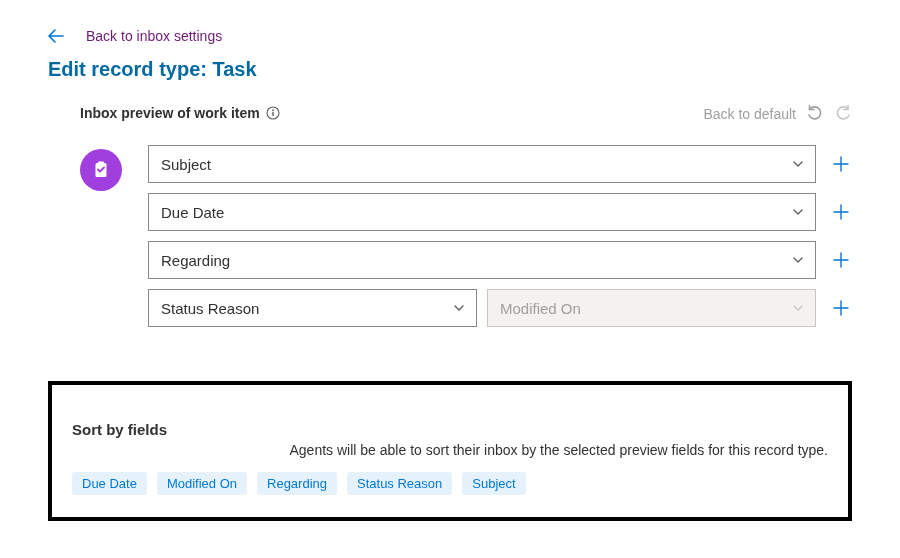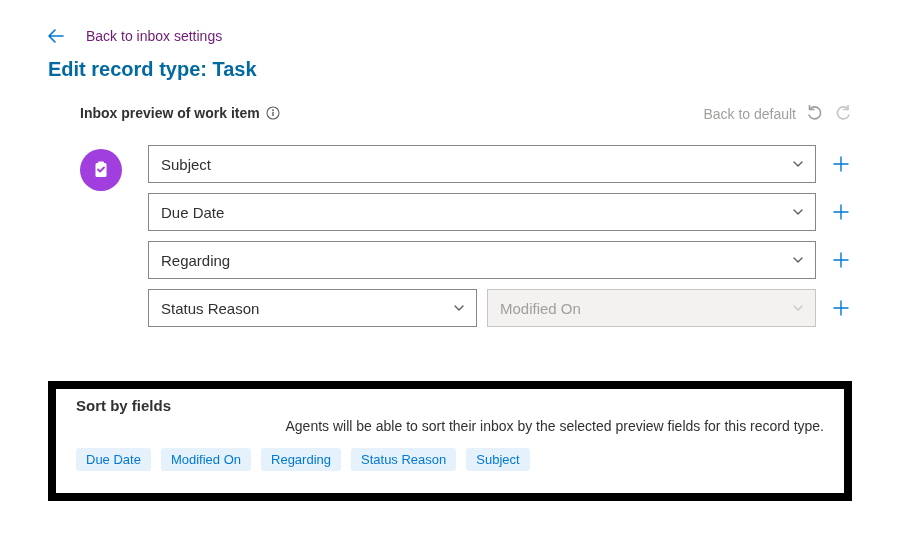--- a/index.html
+++ b/index.html
@@ -57,21 +57,21 @@
   }
   .select-box.disabled .chevron svg path { stroke:#c8c6c4; }
   .pair { display:flex; gap:10px; flex:1; }
   .chevron { display:inline-flex; }
   .plus-btn {
     width:22px; height:22px; display:inline-flex; align-items:center; justify-content:center;
     color:#0078d4; cursor:pointer; flex-shrink:0;
   }
 
   .sort-panel {
-    margin-top: 54px; border: 8px solid #000000; padding: 8px 20px 22px 20px;
+    margin-top: 54px; border: 4px solid #000000; padding: 36px 20px 22px 20px;
     position: relative;
   }
   .sort-title { font-size:15px; font-weight:600; margin-bottom:4px; }
   .sort-desc { font-size:14px; color:#323130; margin-bottom:14px;text-align:right; }
   .chip-row { display:flex; flex-wrap:wrap; gap:10px; }
   .chip {
     background:#e5f1fb; color:#0078d4; font-size:13px;
     padding:4px 10px; border-radius:3px; cursor:pointer;
   }
 </style>

